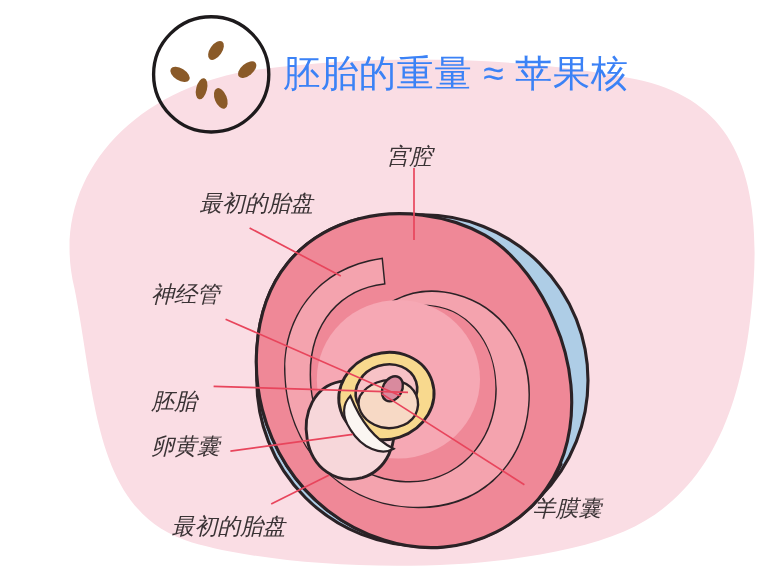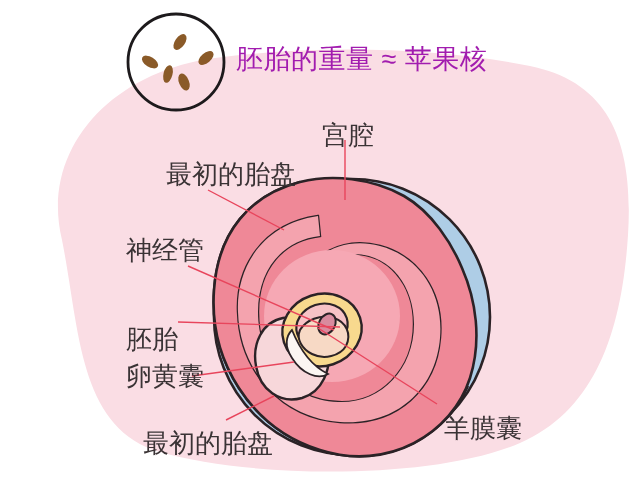--- a/index.html
+++ b/index.html
@@ -18,29 +18,30 @@
   #art {
     position: absolute;
     left: 0;
     top: 0;
     width: 640px;
     height: 480px;
   }
   .lbl {
     position: absolute;
     color: #3a3335;
-    font-size: 26px;
+    font-size: 19px;
     line-height: 1;
     white-space: nowrap;
     font-family: "Liberation Sans", "DejaVu Sans", sans-serif;
+    font-style: italic;
   }
   .title {
     position: absolute;
-    color: #a21caf;
-    font-size: 27px;
+    color: #3b82f6;
+    font-size: 31px;
     line-height: 1;
     white-space: nowrap;
     letter-spacing: 0.5px;
     font-family: "Liberation Sans", "DejaVu Sans", sans-serif;
   }
 </style>
 </head>
 <body>
 
 <div id="stage">

